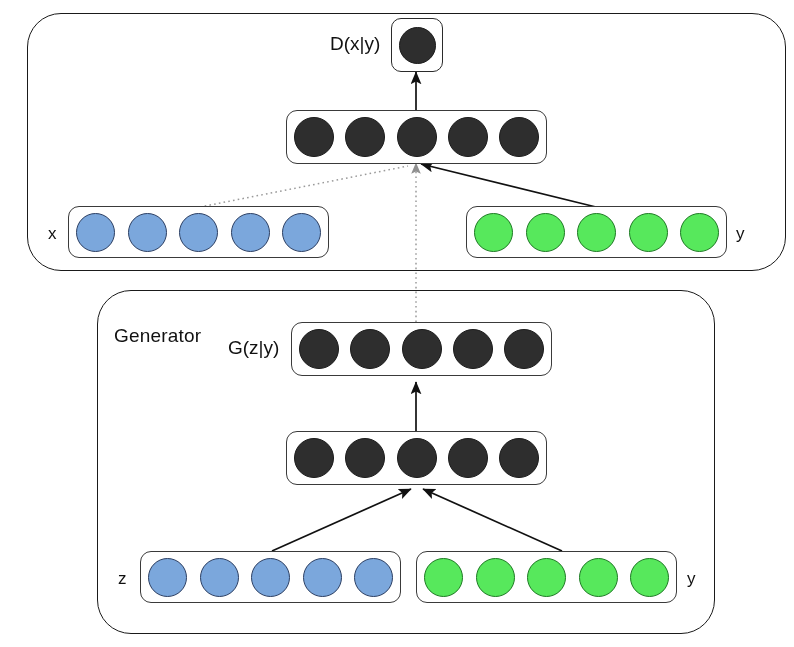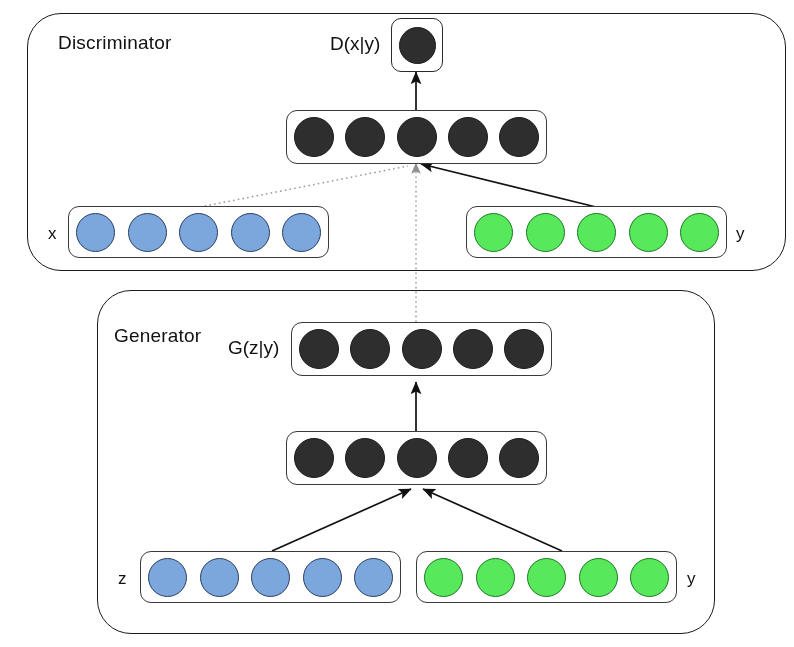--- a/index.html
+++ b/index.html
@@ -113,21 +113,20 @@
 
     <line x1="416" y1="434" x2="416" y2="382" stroke="#111111" stroke-width="1.7" marker-end="url(#ah)"></line>
 
     <line x1="272" y1="551" x2="411" y2="489" stroke="#111111" stroke-width="1.7" marker-end="url(#ah)"></line>
 
     <line x1="562" y1="551" x2="423" y2="489" stroke="#111111" stroke-width="1.7" marker-end="url(#ah)"></line>
   </svg>
 
   <div class="module" style="left:27px; top:13px; width:759px; height:258px;"></div>
 
-  <div class="module-title" style="left:58px; top:32px;">Discriminator</div>
 
   <div class="out-label" style="left:330px; top:33px;">D(x|y)</div>
 
   <div class="single-box" style="left:391px; top:18px; width:52px; height:54px;">
     <div class="node dark" style="width:37px; height:37px;"></div>
   </div>
 
   <div class="layer" style="left:286px; top:110px; width:261px; height:54px;">
     <div class="node dark" style="width:40px;height:40px;"></div>
     <div class="node dark" style="width:40px;height:40px;"></div>

